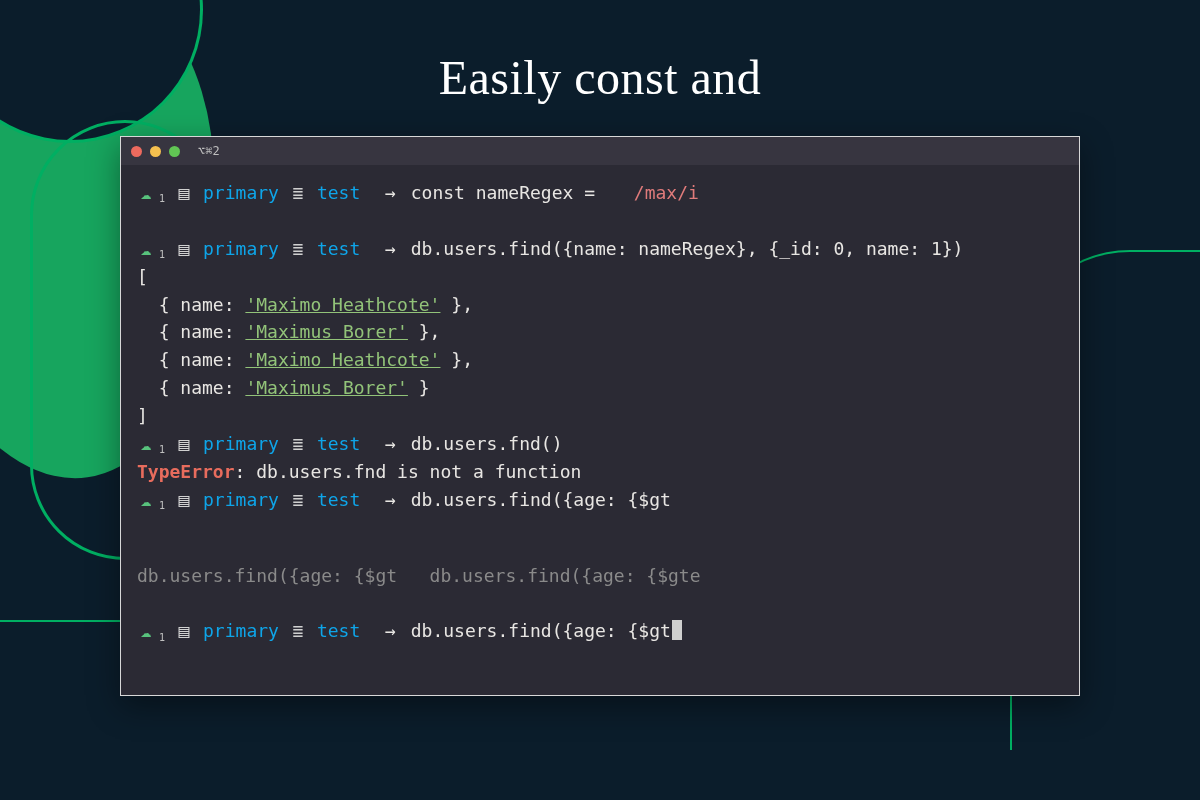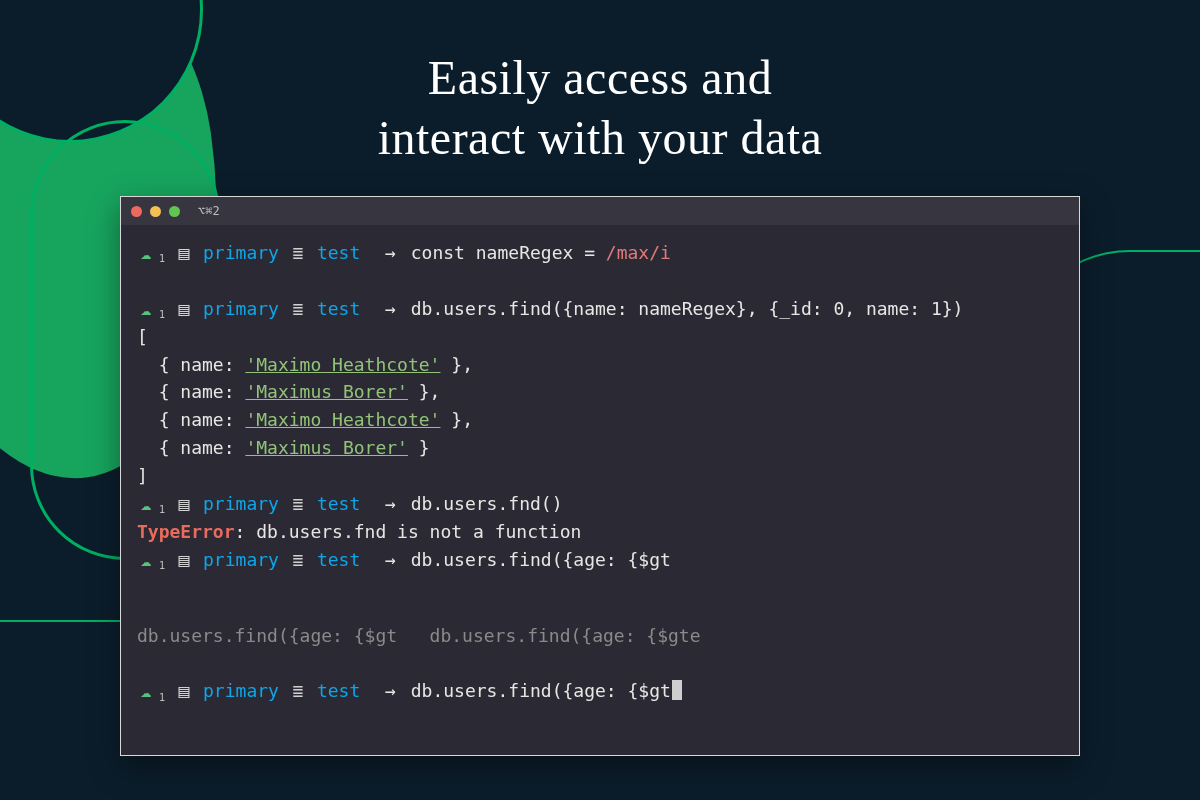--- a/index.html
+++ b/index.html
@@ -113,21 +113,21 @@
   .row { display:block; }
   .prompt { display:inline-flex; align-items:center; gap:10px; }
   .prompt .cloud { color:#58c27d; }
   .prompt .sub   { font-size:10px; color:#c0c0c0; position:relative; top:6px; margin-left:-6px; }
   .prompt .book  { color:#d0d0d0; }
   .prompt .label { color:#0ea5e9; }
   .prompt .db    { color:#d0d0d0; }
   .arrow { color:#e8e6e3; margin:0 4px; }
 
   .tok-default { color: var(--term-text); }
-  .tok-regex   { color: var(--regex-red); }
+  .tok-regex   { color: var(--regex-red); margin-left: 28px; }
   .tok-string  { color: var(--string-green); text-decoration: underline; }
   .tok-error   { color: var(--error-red); font-weight:600; }
   .tok-cmd     { color: var(--term-text); text-align: right; }
   .tok-ghost   { color:#8a8a8a;margin-top:48px; }
 
   .cursor-block {
     display:inline-block; width:10px; height:20px; background:#cfcfcf; vertical-align:-3px; margin-left:1px;
   }
 
   
@@ -136,22 +136,21 @@
 </head>
 <body>
 
 <div class="deco-blob"></div>
 <div class="deco-blob-2"></div>
 <div class="deco-pill"></div>
 <div class="deco-line-h"></div>
 <div class="deco-line-right"></div>
 
 <div class="headline">
-  <span>Easily access and</span><br>
-  <span>interact with your data</span>
+  <span>Easily const and</span><br>
 </div>
 
 <div class="terminal">
   <div class="term-titlebar">
     <span class="traffic tr-red"></span>
     <span class="traffic tr-yellow"></span>
     <span class="traffic tr-green"></span>
     <span class="term-title">⌥⌘2</span>
   </div>
 

